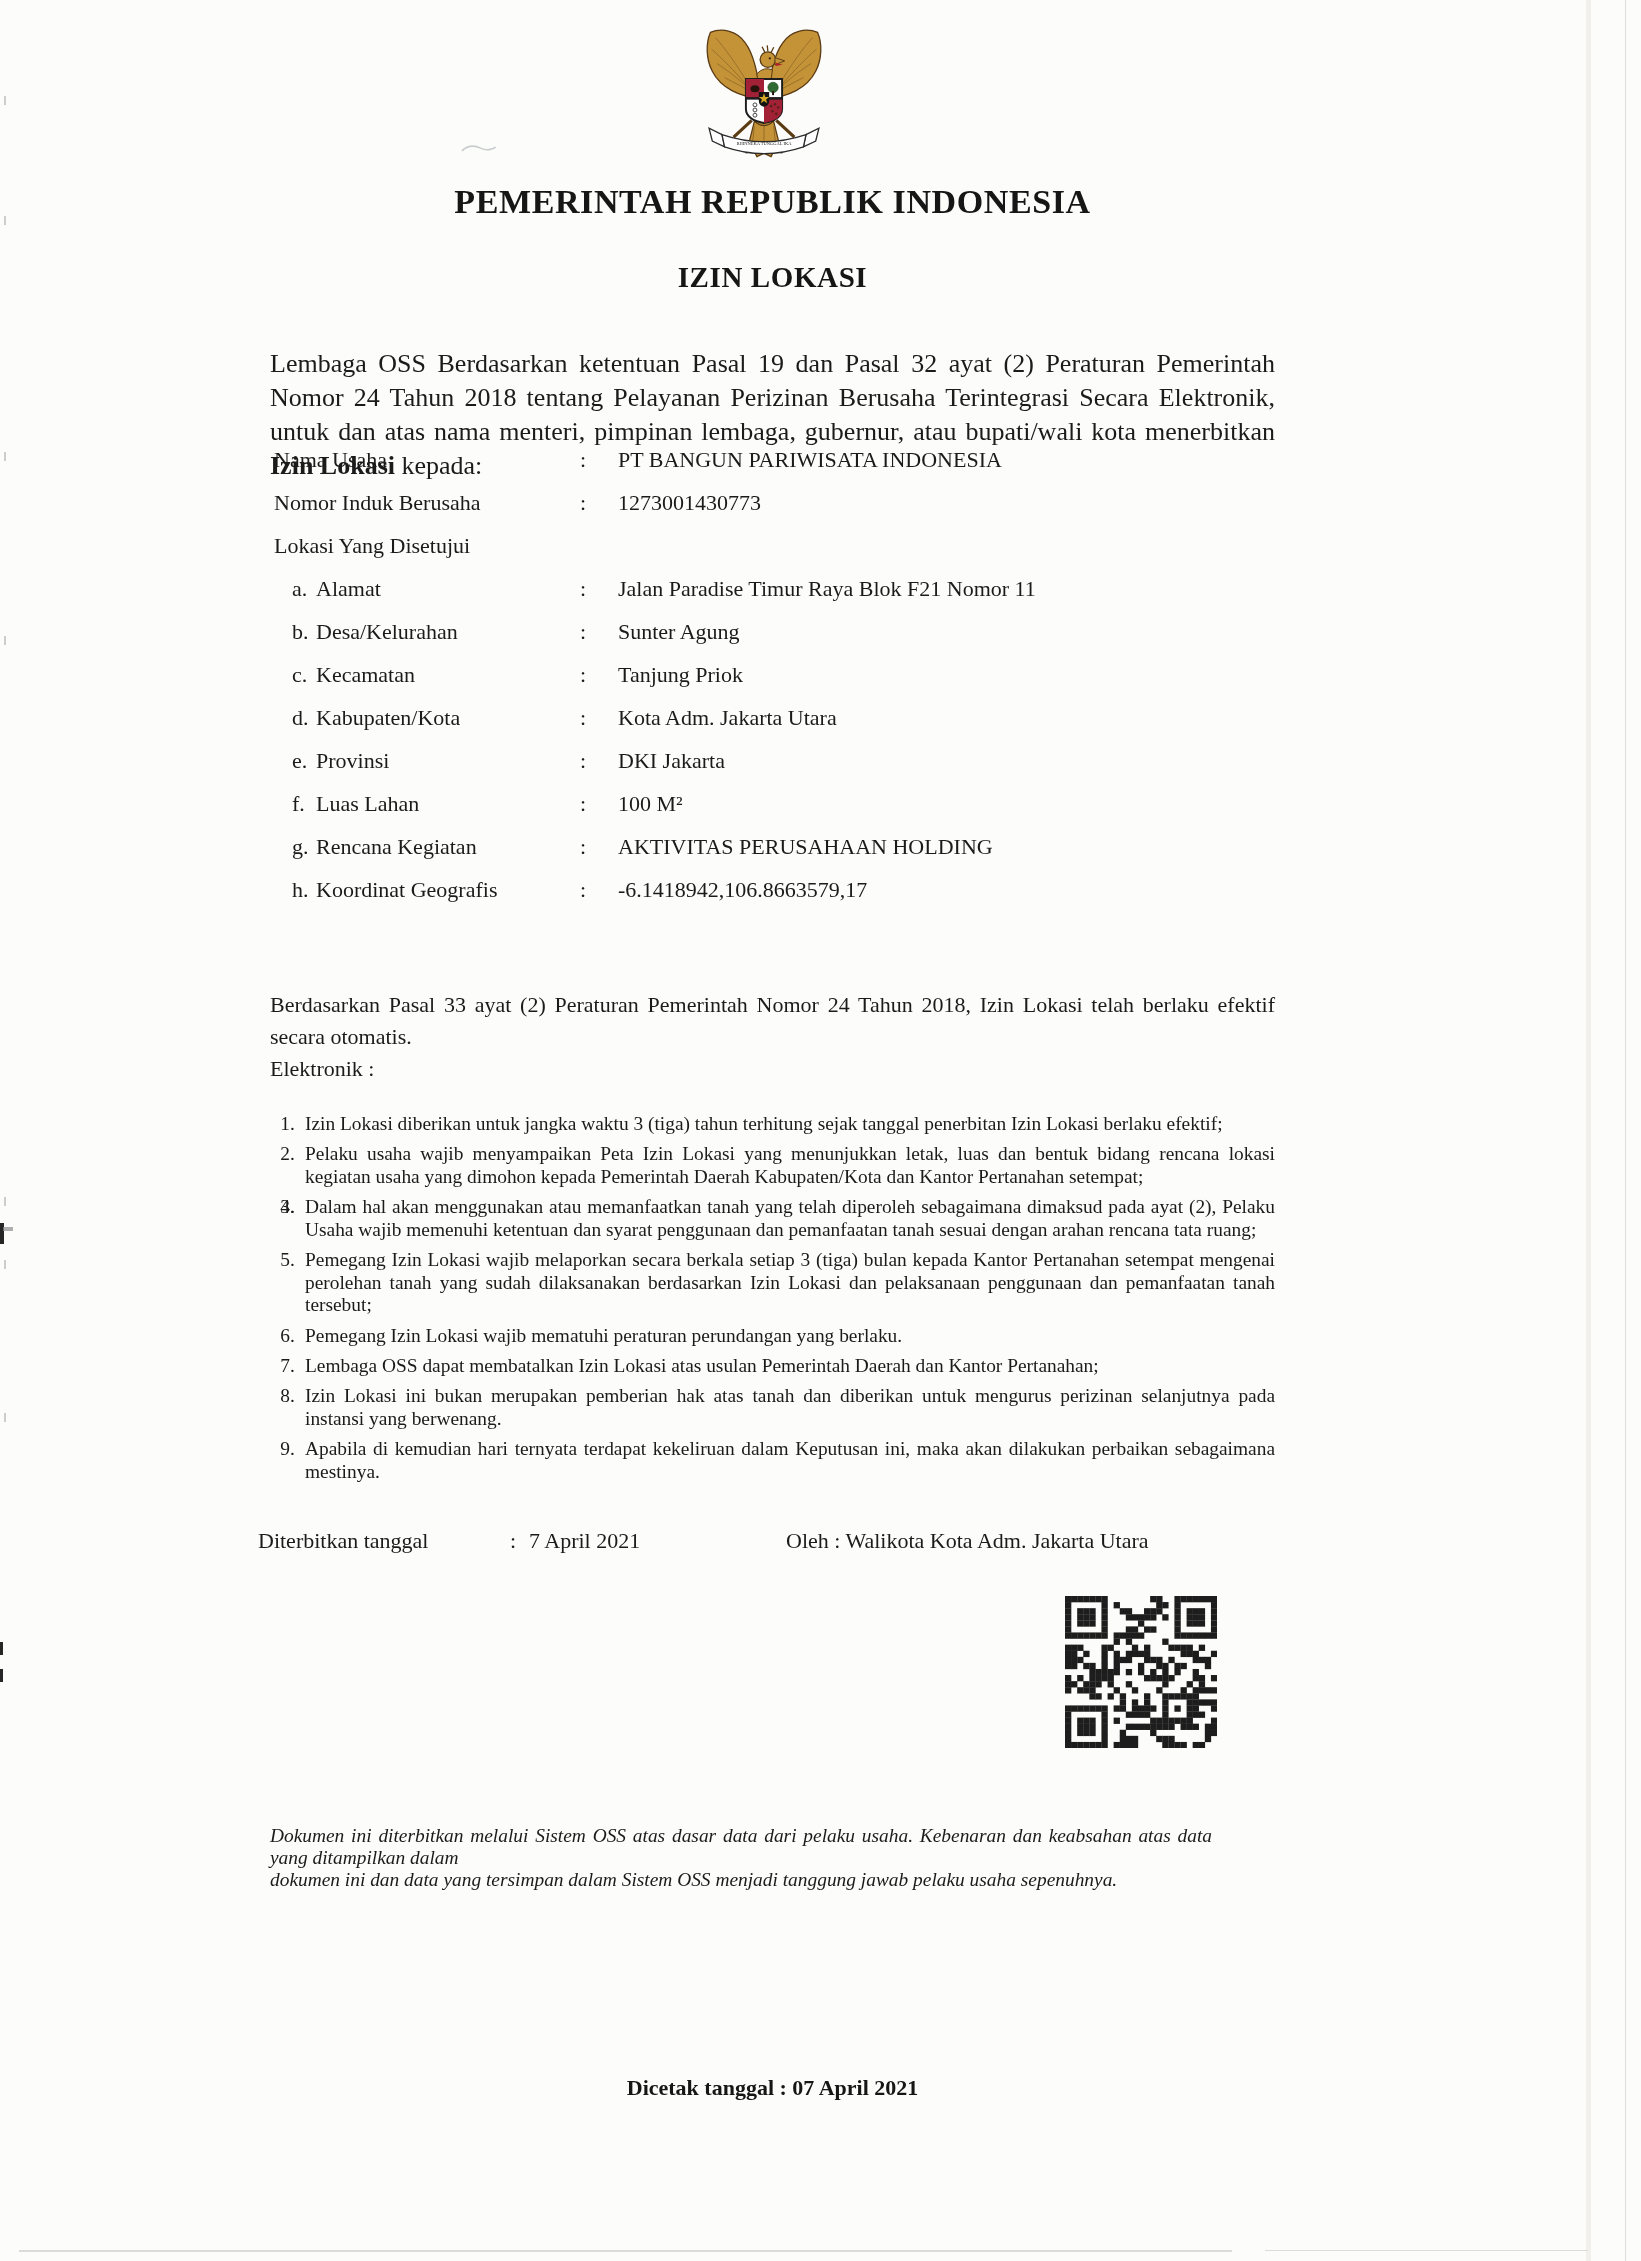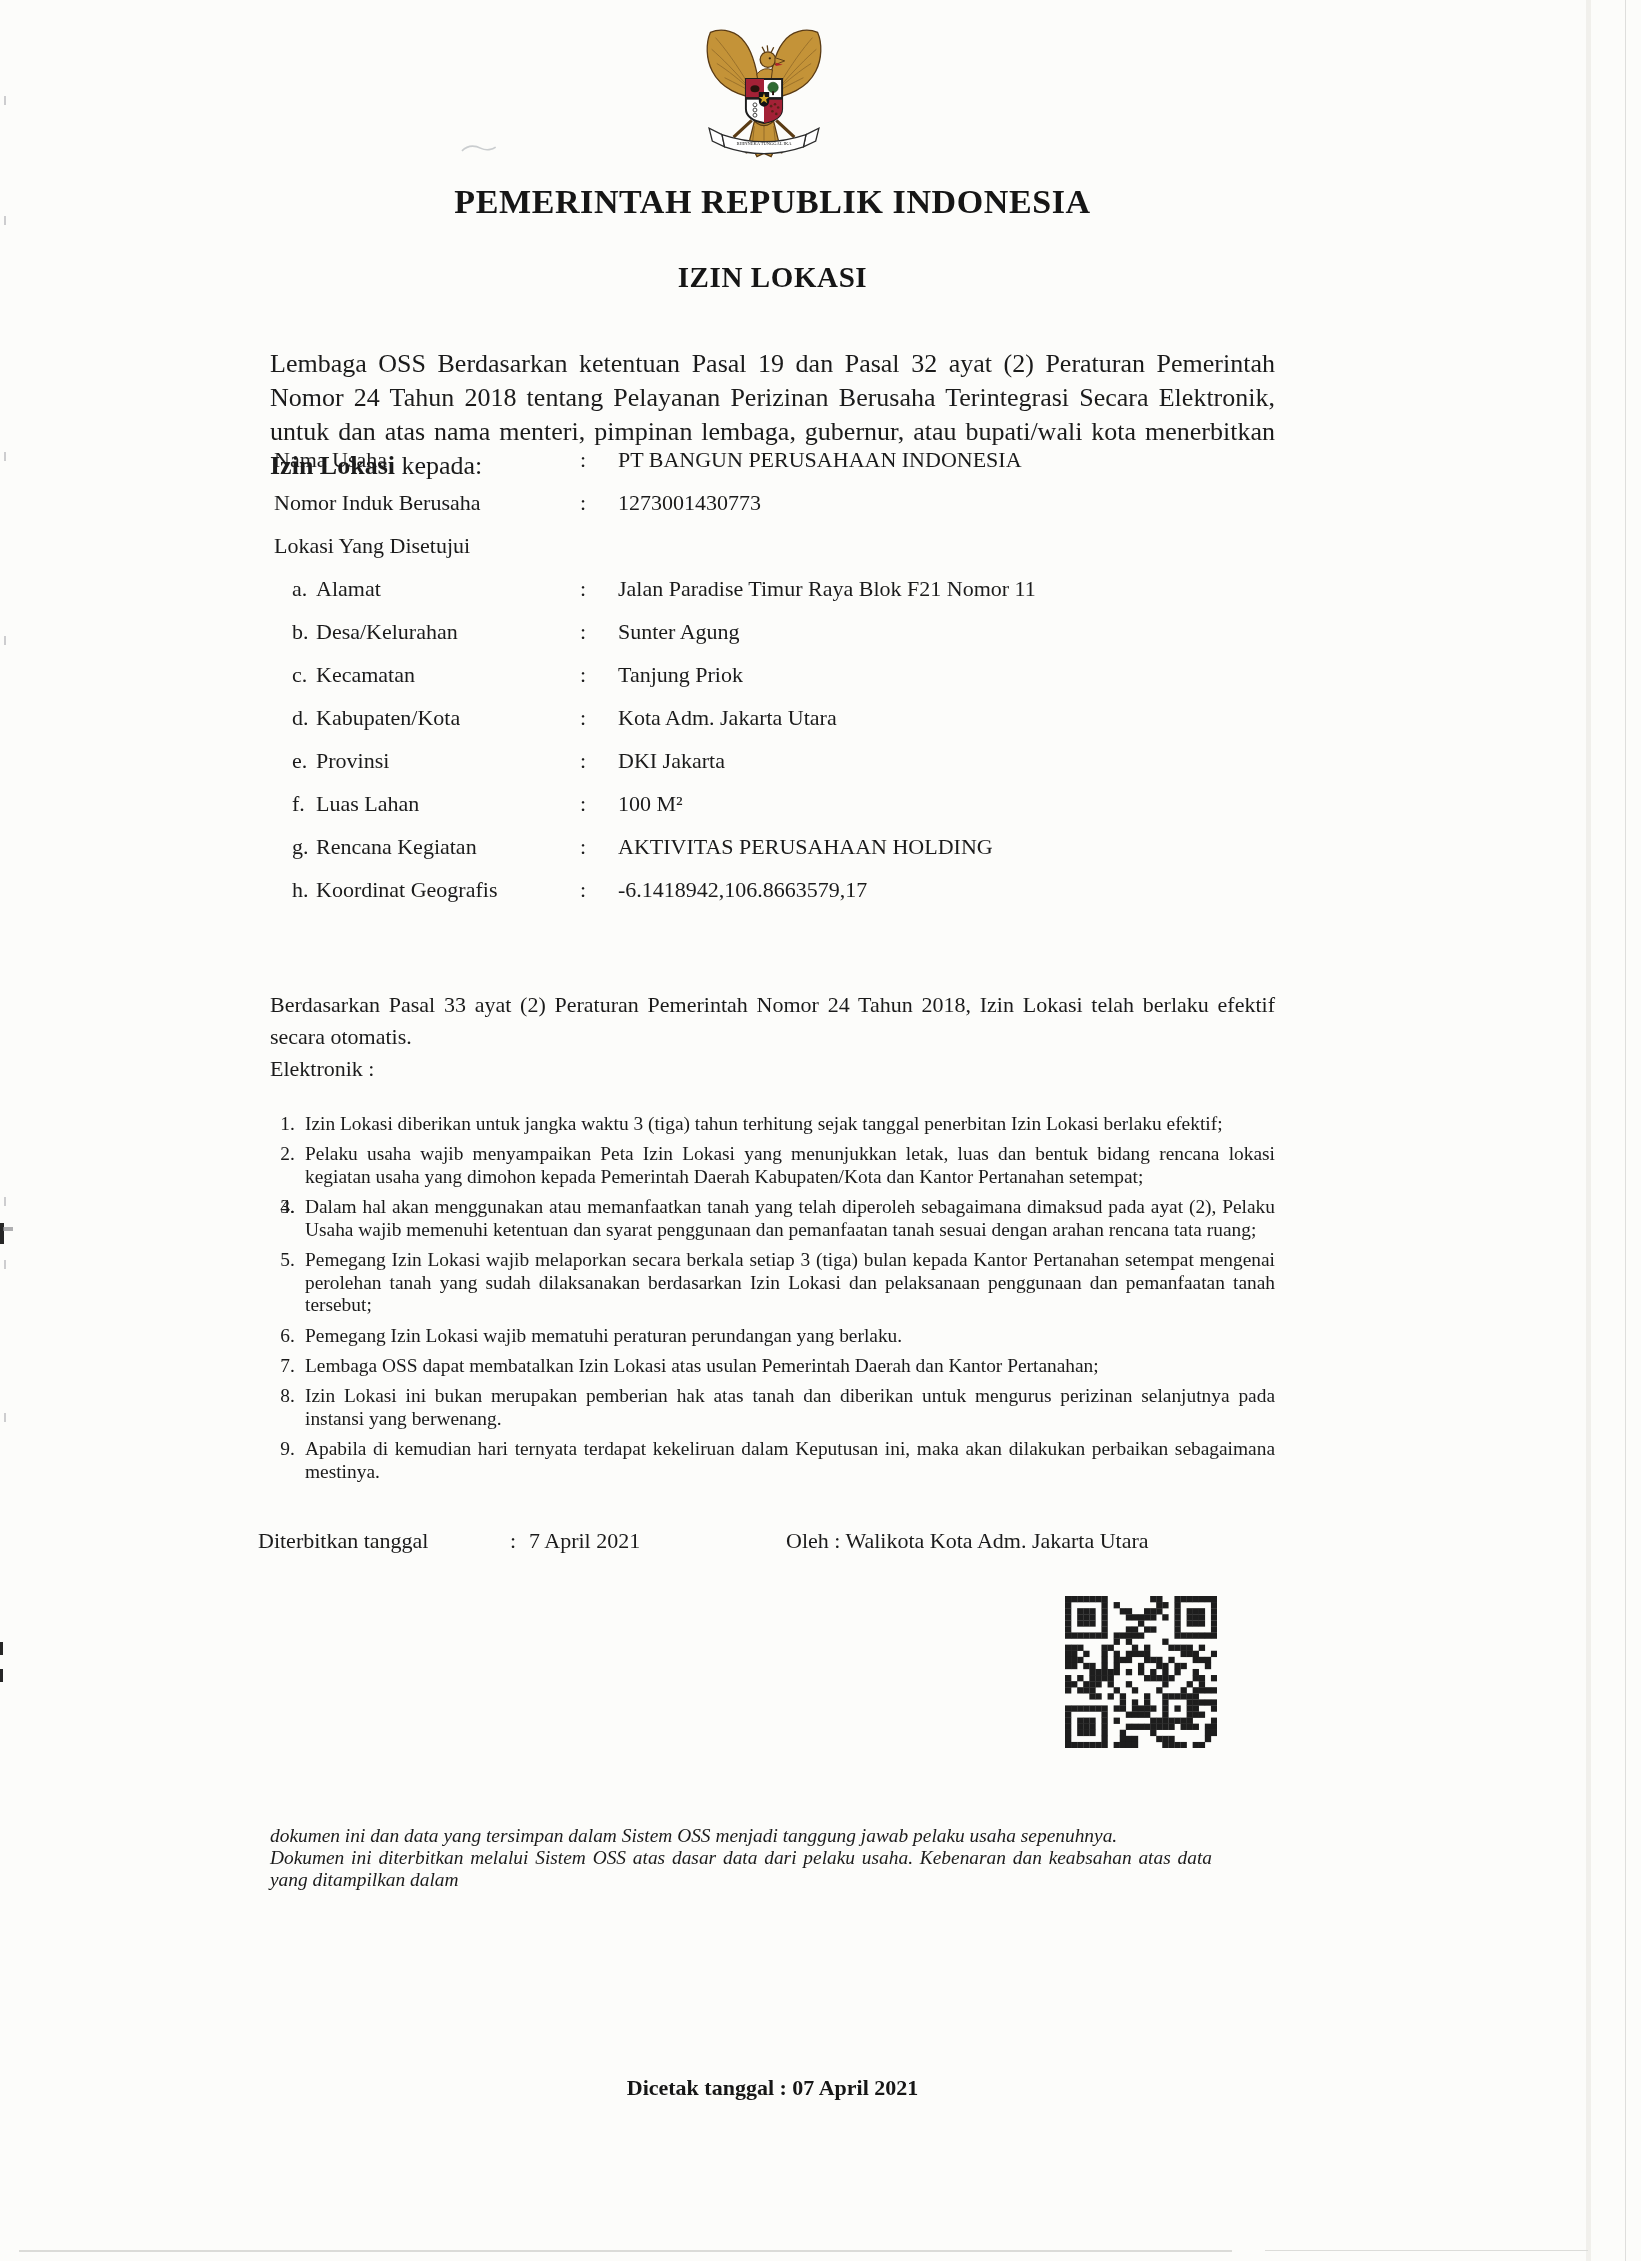--- a/index.html
+++ b/index.html
@@ -133,21 +133,21 @@
 
   <div class="doc-title">PEMERINTAH REPUBLIK INDONESIA</div>
   <div class="doc-subtitle">IZIN LOKASI</div>
 
   <p class="intro"><span>Lembaga OSS Berdasarkan ketentuan Pasal 19 dan Pasal 32 ayat (2) Peraturan Pemerintah Nomor 24 Tahun 2018 tentang Pelayanan Perizinan Berusaha Terintegrasi Secara Elektronik, untuk dan atas nama menteri, pimpinan lembaga, gubernur, atau bupati/wali kota menerbitkan </span><b>Izin Lokasi</b><span> kepada:</span></p>
 
   <div class="fields">
     <div class="frow">
       <span class="flabel">Nama Usaha</span>
       <span class="fcolon">:</span>
-      <span class="fvalue">PT BANGUN PERUSAHAAN INDONESIA</span>
+      <span class="fvalue">PT BANGUN PARIWISATA INDONESIA</span>
     </div>
     <div class="frow">
       <span class="flabel">Nomor Induk Berusaha</span>
       <span class="fcolon">:</span>
       <span class="fvalue">1273001430773</span>
     </div>
     <div class="frow">
       <span class="flabel">Lokasi Yang Disetujui</span>
     </div>
     <div class="frow">
@@ -529,22 +529,22 @@
         <rect x="151.0" y="226.6" width="9.8" height="9.8"></rect>
         <rect x="160.5" y="226.6" width="9.8" height="9.8"></rect>
         <rect x="169.9" y="226.6" width="9.8" height="9.8"></rect>
         <rect x="179.4" y="226.6" width="9.8" height="9.8"></rect>
         <rect x="198.2" y="226.6" width="9.8" height="9.8"></rect>
         <rect x="207.7" y="226.6" width="9.8" height="9.8"></rect>
       </g>
     </svg>
 
   <div class="disclaimer">
+    <div>Dokumen ini diterbitkan melalui Sistem OSS atas dasar data dari pelaku usaha. Kebenaran dan keabsahan atas data yang ditampilkan dalam</div>
     <div>dokumen ini dan data yang tersimpan dalam Sistem OSS menjadi tanggung jawab pelaku usaha sepenuhnya.</div>
-    <div>Dokumen ini diterbitkan melalui Sistem OSS atas dasar data dari pelaku usaha. Kebenaran dan keabsahan atas data yang ditampilkan dalam</div>
   </div>
 
   <div class="printed">Dicetak tanggal : 07 April 2021</div>
 
   <div class="art vstrip-right"></div>
   <div class="art vline-right"></div>
   <div class="art bottom-streak1"></div>
   <div class="art bottom-streak2"></div>
   <div class="art tickL" style="top:96px"></div>
   <div class="art tickL" style="top:216px"></div>

